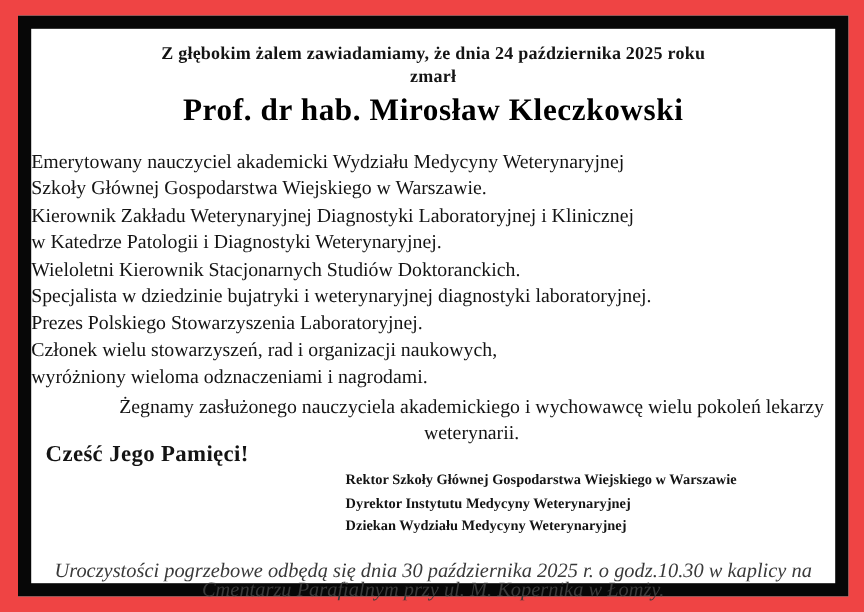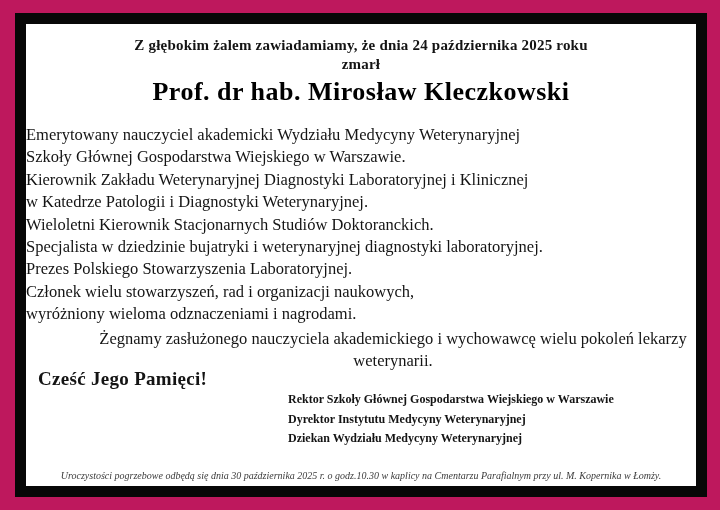--- a/index.html
+++ b/index.html
@@ -6,21 +6,21 @@
   html, body {
     width: 720px; height: 510px;
     background: #ffffff;
     font-family: "Liberation Serif", "DejaVu Serif", serif;
     color: #141414;
     overflow: hidden;
   }
   .page {
     position: relative;
     width: 720px; height: 510px;
-    background: #be185d;
+    background: #ef4444;
   }
   .frame {
     position: absolute;
     left: 15px; top: 13px;
     width: 692px; height: 484px;
     border: 11px solid #070707;
     background: #ffffff;
   }
   .frame > * { position: absolute; }
 
@@ -66,21 +66,21 @@
     font-weight: bold;
     font-size: 12px; line-height: 19.5px;
     text-align: left;
     white-space: nowrap;
   }
 
   .funeral {
     top: 444px; left: 0; width: 100%;
     text-align: center;
     font-style: italic;
-    font-size: 10px; line-height: 16px;
+    font-size: 17px; line-height: 16px;
     color: #3a3a3a;
   }
 </style>
 </head>
 <body>
 
 <div class="page">
   <div class="frame">
 
     <p class="intro-line">Z głębokim żalem zawiadamiamy, że dnia 24 października 2025 roku</p>

